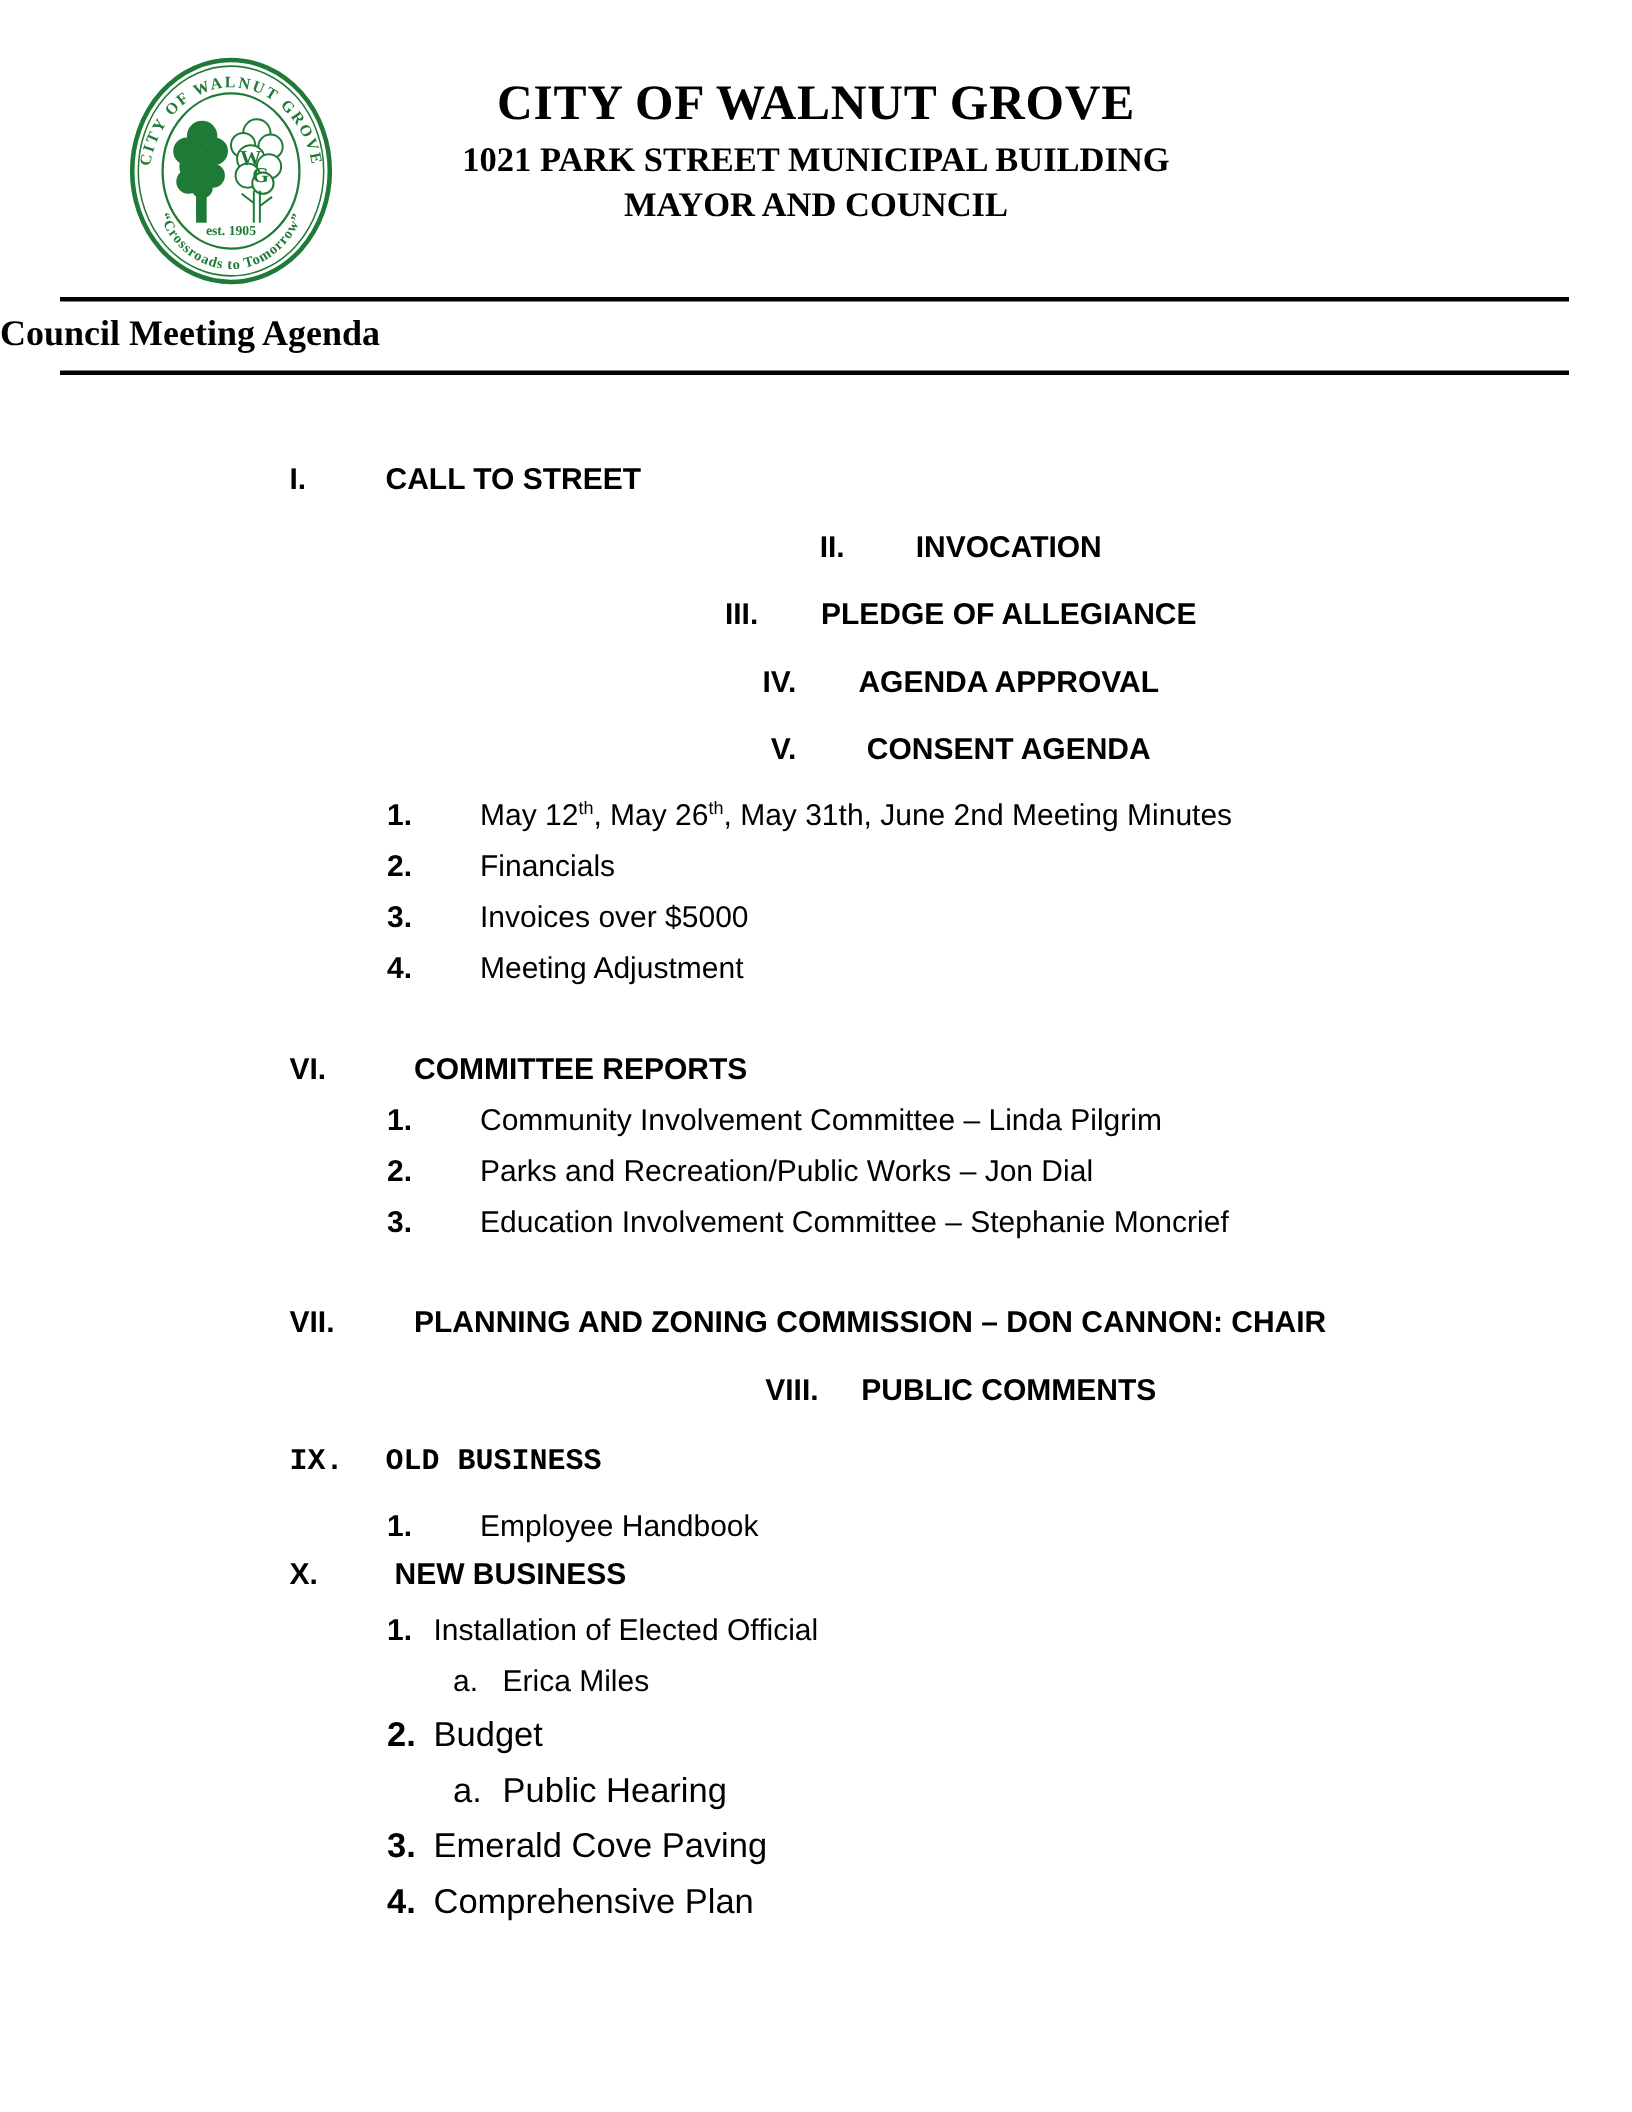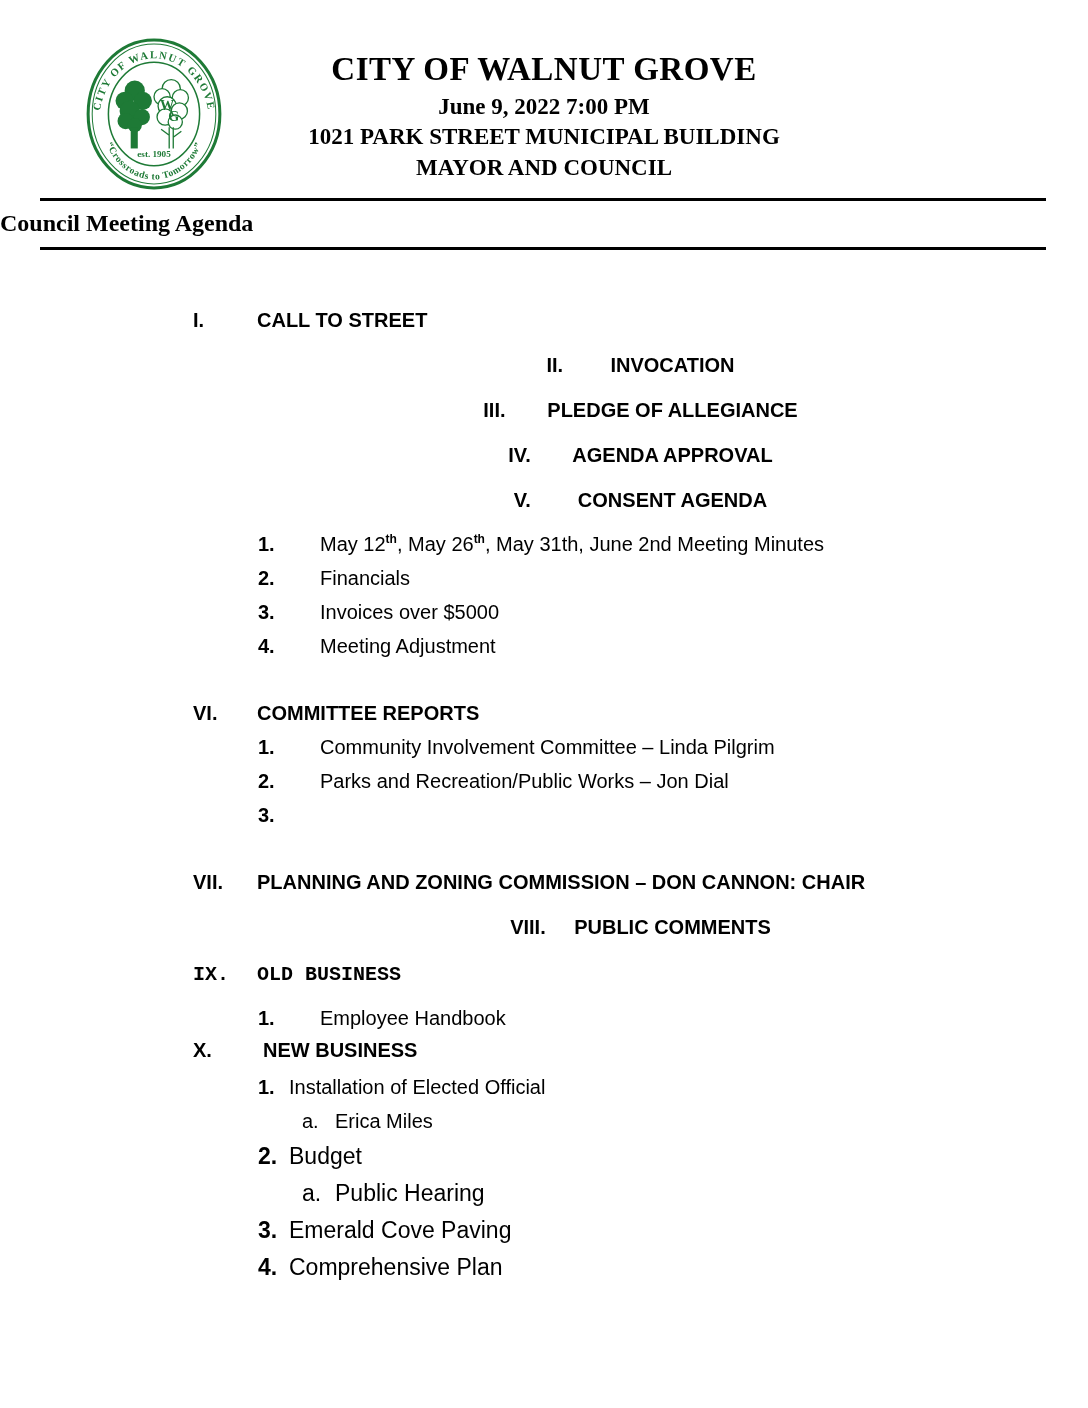--- a/index.html
+++ b/index.html
@@ -27,26 +27,26 @@
   .row { display:flex; }
   .r-main { margin-left:193px; font-weight:bold; }
   .r-main .num { width:64px; flex:none; }
   .r-sub { margin-left:258px; }
   .r-sub .num { width:62px; flex:none; font-weight:bold; }
   .r-nb { margin-left:258px; }
   .r-nb .num { width:31px; flex:none; font-weight:bold; }
   .r-nbsub { margin-left:302px; }
   .r-nbsub .num { width:33px; flex:none; }
   .big { font-size:23px; }
-  sup { font-size:0.6em; vertical-align:super; line-height:0;font-weight:bold; }
+  sup { font-size:0.6em; vertical-align:super; line-height:0; }
   .pad-left { padding-left:6px; }
 
   .mt-main  { margin-top:22px;justify-content:center; }
   .mt-sub   { margin-top:11px; }
-  .mt-gap   { margin-top:44px; }
+  .mt-gap   { margin-top:44px;gap:19px; }
   .mt-first-sub { margin-top:21px; }
 </style>
 </head>
 <body>
 
 <div class="page">
 
   <div class="header">
 
     <svg class="seal" viewBox="0 0 134 150" xmlns="http://www.w3.org/2000/svg">
@@ -85,21 +85,20 @@
         <circle cx="88" cy="83" r="7"></circle>
         <path d="M 82 88 L 82 109 M 86 88 L 86 109 M 82 96 L 74 90 M 86 98 L 94 92" fill="none"></path>
       </g>
       <text x="73" y="71" font-family="Liberation Serif, serif" font-size="14" font-weight="bold" fill="#1e7a36">W</text>
       <text x="81" y="82" font-family="Liberation Serif, serif" font-size="14" font-weight="bold" fill="#1e7a36">G</text>
       <text x="67" y="117" font-family="Liberation Serif, serif" font-size="9" font-weight="bold" fill="#1e7a36" text-anchor="middle">est. 1905</text>
     </svg>
 
     <div class="head-text">
       <div class="head-title">CITY OF WALNUT GROVE</div>
-      <div class="head-line">June 9, 2022 7:00 PM</div>
       <div class="head-line">1021 PARK STREET MUNICIPAL BUILDING</div>
       <div class="head-line">MAYOR AND COUNCIL</div>
     </div>
   </div>
 
   <hr class="rule">
   <div class="doc-title">Council Meeting Agenda</div>
   <hr class="rule">
 
   <div class="agenda">
@@ -159,20 +158,21 @@
       <span>Community Involvement Committee – Linda Pilgrim</span>
     </div>
 
     <div class="row r-sub mt-sub">
       <span class="num">2.</span>
       <span>Parks and Recreation/Public Works – Jon Dial</span>
     </div>
 
     <div class="row r-sub mt-sub">
       <span class="num">3.</span>
+      <span>Education Involvement Committee – Stephanie Moncrief</span>
     </div>
 
     <div class="row r-main mt-gap">
       <span class="num">VII.</span>
       <span>PLANNING AND ZONING COMMISSION – DON CANNON: CHAIR</span>
     </div>
 
     <div class="row r-main mt-main">
       <span class="num">VIII.</span>
       <span>PUBLIC COMMENTS</span>

